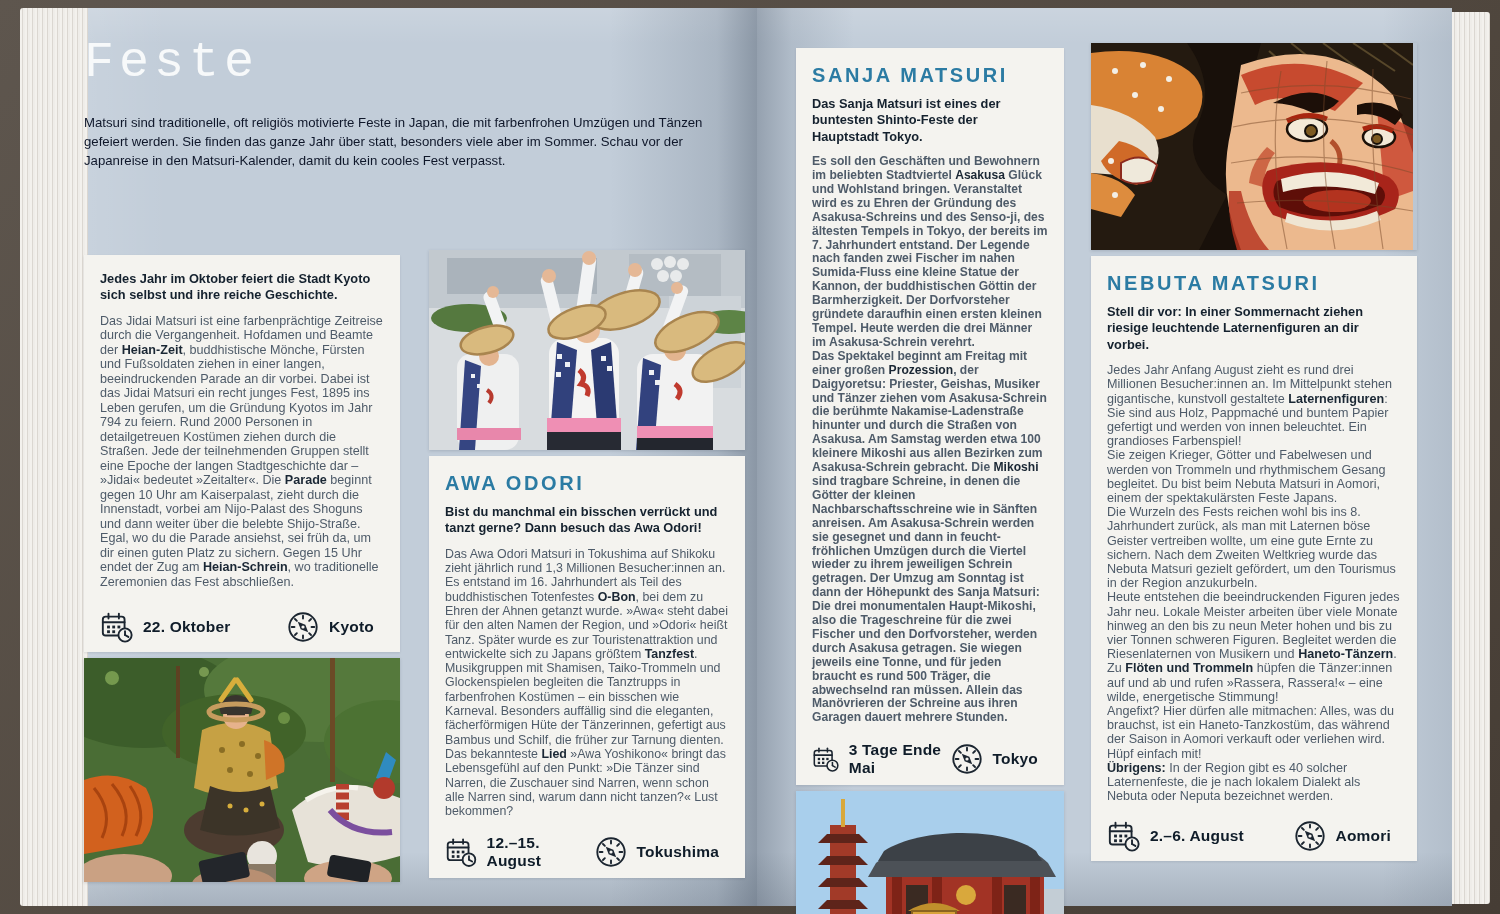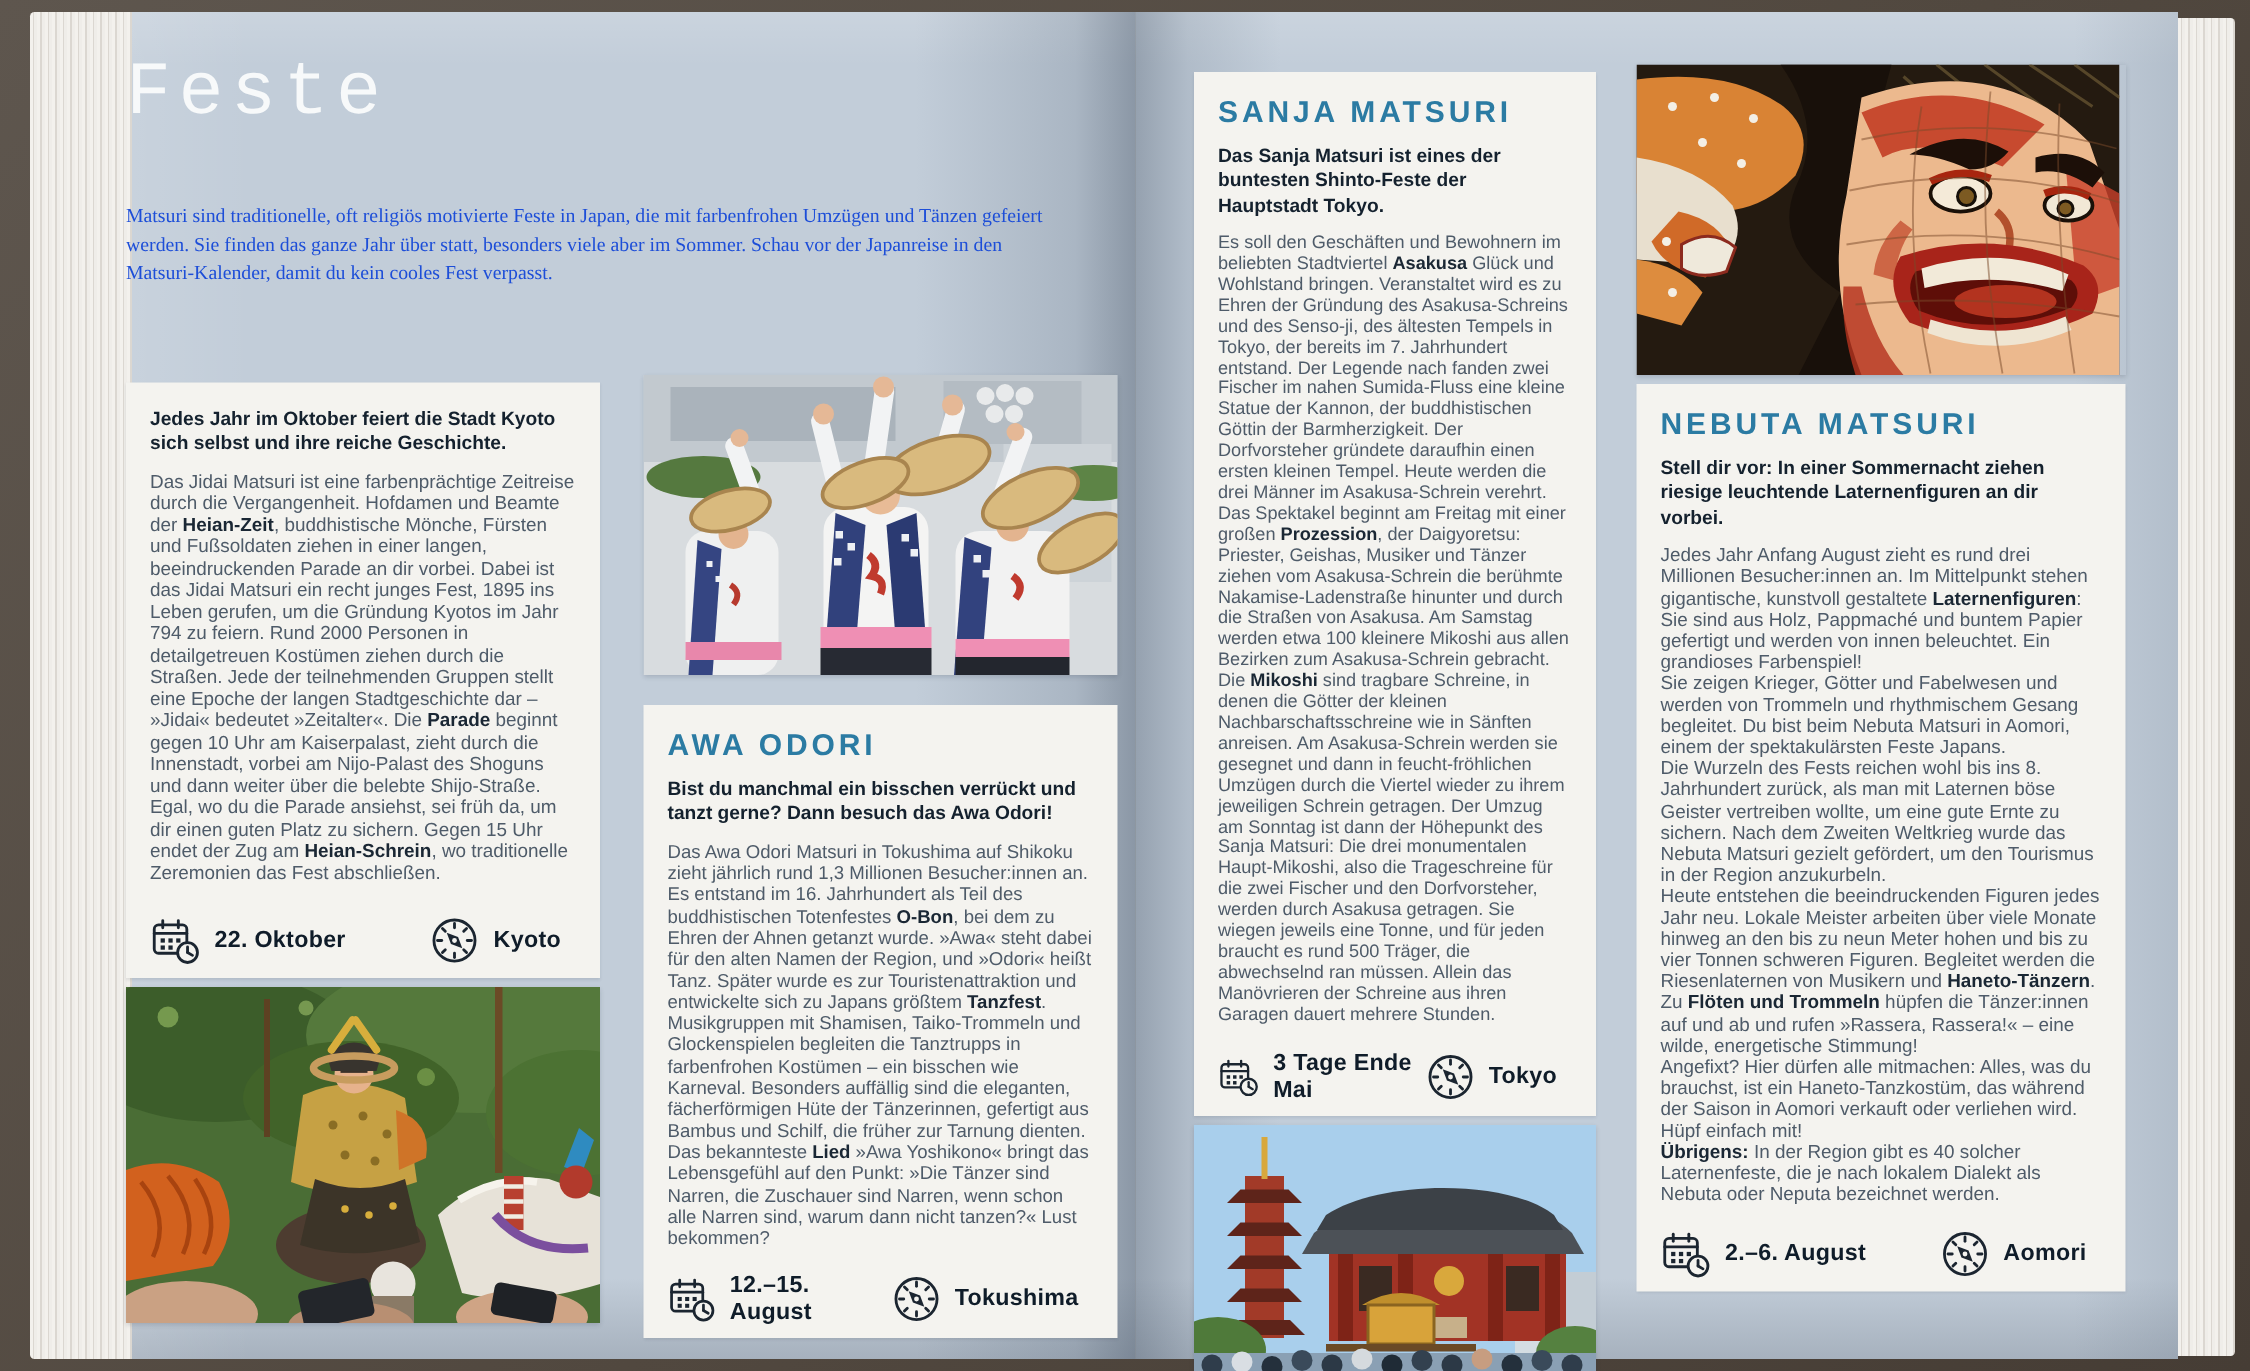--- a/index.html
+++ b/index.html
@@ -22,23 +22,23 @@
   .page::before{content:"";position:absolute;inset:0;pointer-events:none;
     background:linear-gradient(to bottom,rgba(255,255,255,.14),rgba(255,255,255,0) 4%,rgba(255,255,255,0) 94%,rgba(56,66,80,.20));}
 
   
   .chapter-title{
     position:absolute;left:84px;top:34px;margin:0;
     font-family:"Liberation Mono",monospace;font-weight:400;
     font-size:50px;letter-spacing:5px;color:#f7f9fa;
   }
   .chapter-intro{
-    position:absolute;left:84px;top:134px;width:628px;margin:0;
-    font-family:Liberation Serif, serif;font-size:13.2px;line-height:19px;
-    color:#1d4ed8;
+    position:absolute;left:84px;top:113px;width:628px;margin:0;
+    font-family:Liberation Sans, sans-serif;font-size:13.2px;line-height:19px;
+    color:#0f172a;
   }
 
   
   .col{position:absolute;display:flex;flex-direction:column;}
   .col-jidai{left:84px;top:255px;width:316px;}
   .col-awa{left:429px;top:250px;width:316px;}
   .col-sanja{left:796px;top:48px;width:268px;}
   .col-nebuta{left:1091px;top:43px;width:326px;border-radius:21px;}
 
   
@@ -46,24 +46,24 @@
     background:#f4f3ef;box-sizing:border-box;
     padding:16px 16px 8px 16px;display:flex;flex-direction:column;
     box-shadow:0 1px 2px rgba(40,50,64,.12);
   }
   .card-title{margin:0 0 9px 0;font-size:20px;font-weight:700;letter-spacing:2.6px;color:#2b7ba3;}
   .card-sub{margin:0 0 10px 0;font-weight:700;color:#14212e;font-size:12.8px;line-height:1.28;}
   .card-body p{margin:0;color:#4e5b69;}
   .card-body b{color:#1a2734;}
   .card--jidai .card-body{font-size:12.6px;line-height:14.5px;}
   .card--awa .card-body{font-size:12.4px;line-height:14.3px;}
-  .card--sanja .card-body{font-size:12.1px;line-height:13.9px;}
+  .card--sanja .card-body{font-size:12.1px;line-height:13.9px;font-weight:bold;}
   .card--nebuta .card-body{font-size:12.6px;line-height:14.2px;}
   .card--jidai{min-height:397px;}
-  .card--awa{min-height:392px;margin-top:20px;}
+  .card--awa{min-height:392px;margin-top:6px;}
   .card--sanja{min-height:592px;}
   .card--nebuta{min-height:600px;margin-top:6px;}
 
   .meta{margin-top:auto;padding-top:16px;display:flex;align-items:center;justify-content:space-between;padding-right:10px;}
   .meta-item{display:flex;align-items:center;gap:9px;}
   .meta-item .micon{display:inline-flex;width:34px;height:34px;}
   .meta-item .micon svg{width:100%;height:100%;}
   .mlabel{font-weight:700;font-size:15.5px;color:#0f1c29;letter-spacing:.2px;}
 
   

